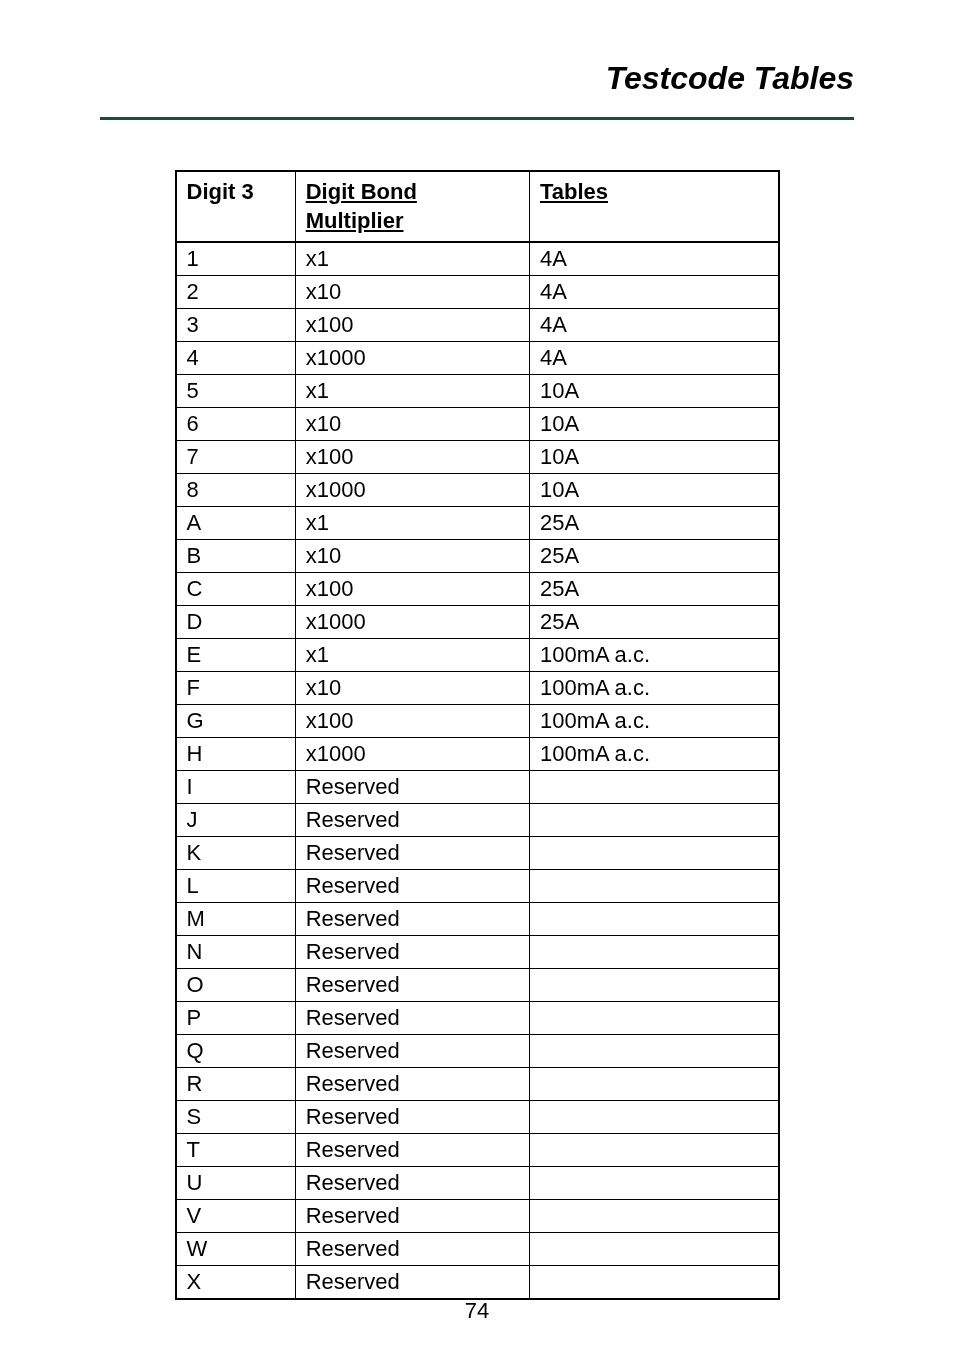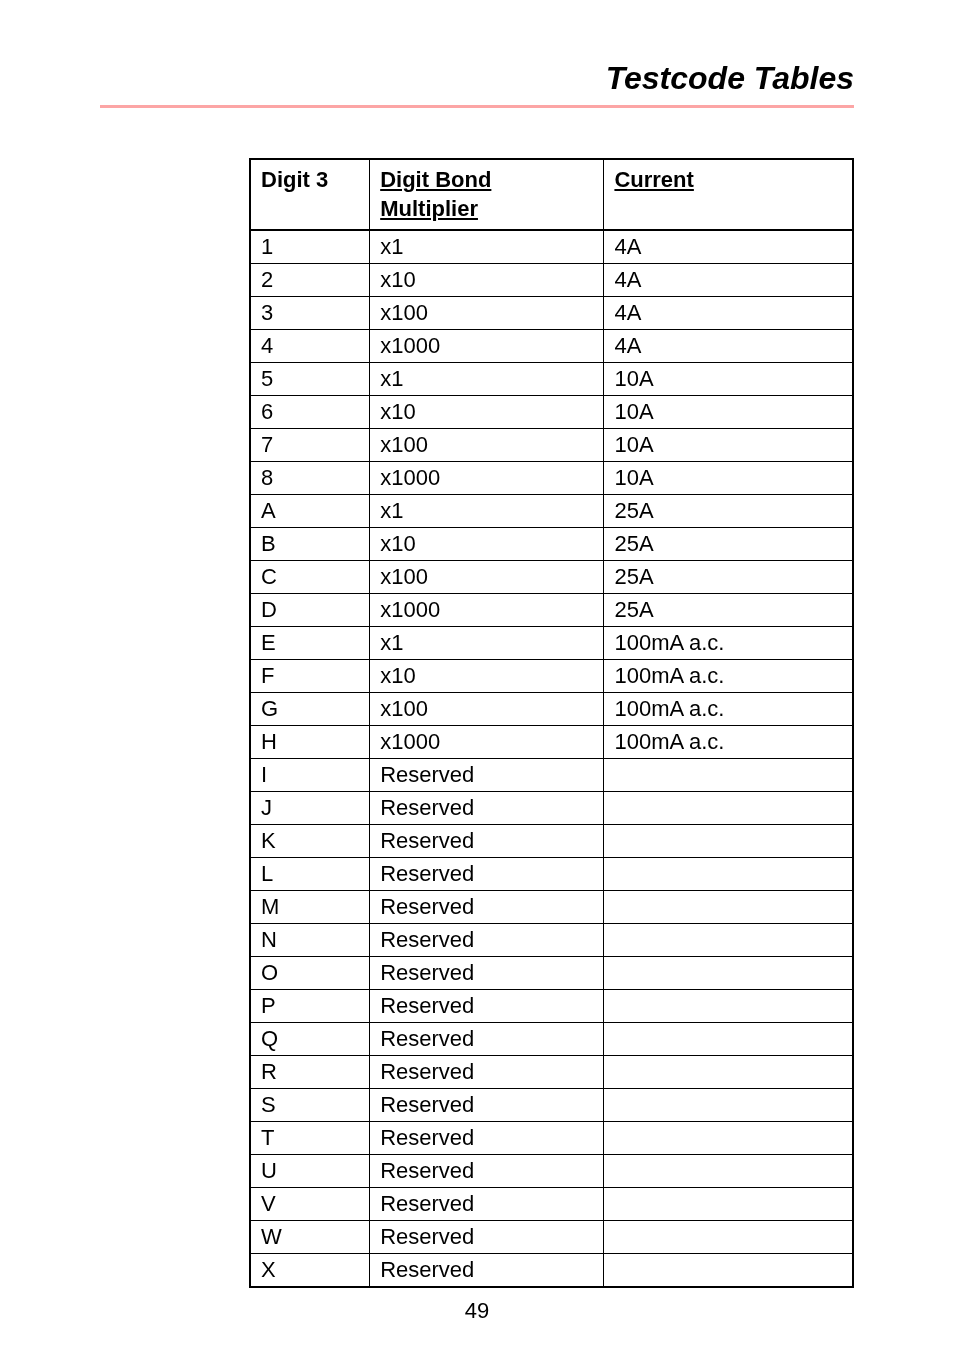--- a/index.html
+++ b/index.html
@@ -11,33 +11,33 @@
       font-family: Arial, Helvetica, sans-serif;
       background: #fff;
       width: 954px;
       height: 1354px;
       position: relative;
       padding: 60px 100px 40px 100px;
     }
     .header {
       display: flex;
       justify-content: flex-end;
-      border-bottom: 3px solid #fca5a5;
-      padding-bottom: 8px;
+      border-bottom: 3px solid #14532d;
+      padding-bottom: 20px;
       margin-bottom: 50px;
     }
     .header-title {
       font-size: 32px;
       font-style: italic;
       font-weight: bold;
       color: #000;
     }
     .table-container {
       display: flex;
-      justify-content: flex-end;
+      justify-content: center;
     }
     table {
       border-collapse: collapse;
       border: 2.5px solid #000;
       width: 605px;
     }
     th, td {
       border: 1px solid #000;
       padding: 3px 10px;
       text-align: left;
@@ -80,21 +80,21 @@
 <div class="header">
   <div class="header-title">Testcode Tables</div>
 </div>
 
 <div class="table-container">
   <table>
     <thead>
       <tr>
         <th class="col-digit">Digit 3</th>
         <th class="col-mult"><span>Digit Bond Multiplier</span></th>
-        <th class="col-curr">Current</th>
+        <th class="col-curr">Tables</th>
       </tr>
     </thead>
     <tbody id="table-body">
     <tr>
           <td class="col-digit">1</td>
           <td class="col-mult">x1</td>
           <td class="col-curr">4A</td>
         </tr>
         <tr>
           <td class="col-digit">2</td>
@@ -248,13 +248,13 @@
         </tr>
         <tr>
           <td class="col-digit">X</td>
           <td class="col-mult">Reserved</td>
           <td class="col-curr"></td>
         </tr>
       </tbody>
   </table>
 </div>
 
-<div class="page-number">49</div>
+<div class="page-number">74</div>
 
 </body></html>

